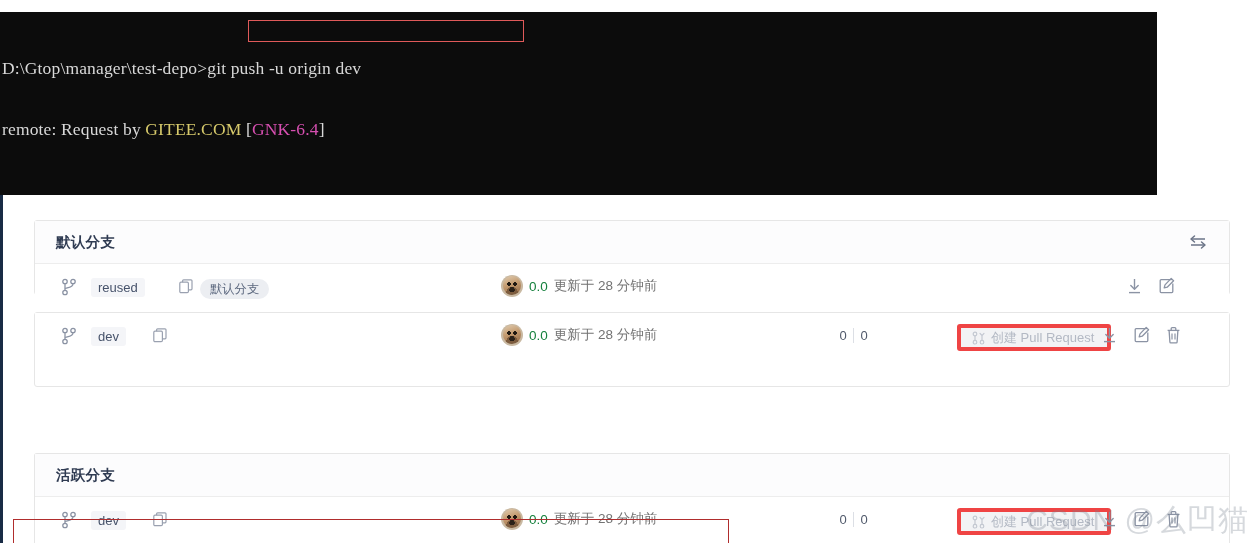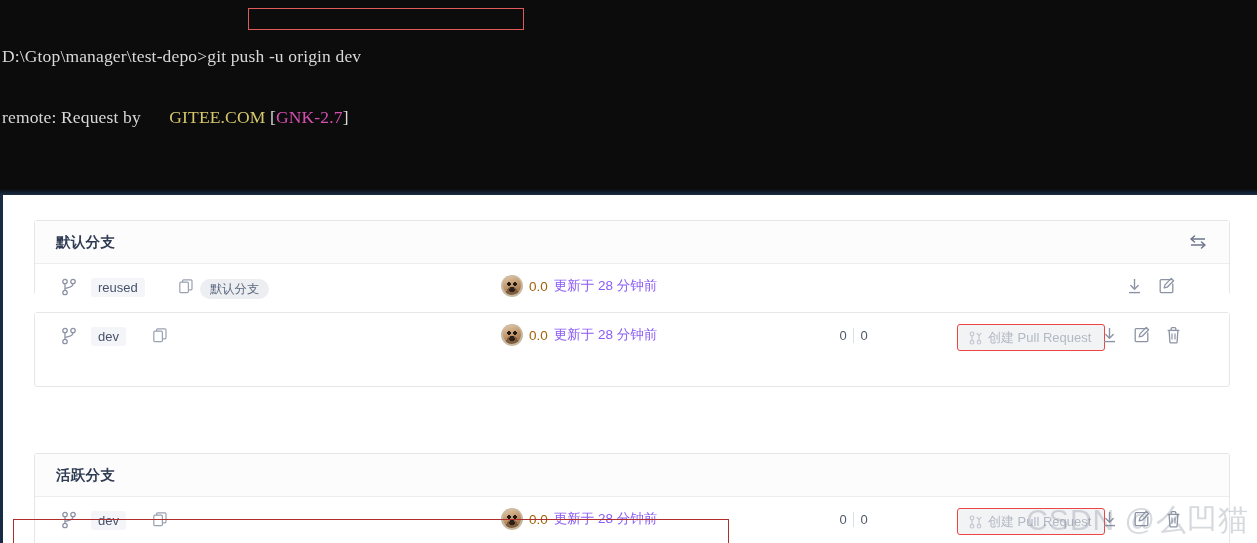--- a/index.html
+++ b/index.html
@@ -15,39 +15,39 @@
   #root {
     position: relative;
     width: 1257px;
     height: 543px;
     overflow: hidden;
   }
 
   
   .terminal {
     position: absolute;
-    left: 0; top: 0;
-    width: 1257px;
+    left: 0; top: 12px;
+    width: 1157px;
     height: 195px;
     background: #0c0c0c;
     overflow: hidden;
   }
   .term-lines {
     position: absolute;
     left: 2px;
     top: 6px;
     font-family: "Liberation Serif", "DejaVu Serif", serif;
     font-size: 17.5px;
     line-height: 20.2px;
     color: #d8d8d8;
     white-space: pre;
     letter-spacing: 0.15px;
   }
   .term-line { height: 20.2px; white-space: pre; }
-  .tk-yellow { color: #d6c96b; margin-left: 24px; }
+  .tk-yellow { color: #d6c96b; }
   .tk-magenta { color: #d64fb0; }
   .tk-bracket { color: #d8d8d8; }
 
   .term-highlight {
     position: absolute;
     left: 248px;
     top: 8px;
     width: 276px;
     height: 22px;
     border: 1.4px solid #e05a5a;
@@ -190,25 +190,25 @@
     border-radius: 50%;
     background:
       radial-gradient(circle at 50% 72%, #2b2118 0 16%, rgba(0,0,0,0) 17%),
       radial-gradient(circle at 33% 42%, #201811 0 11%, rgba(0,0,0,0) 12%),
       radial-gradient(circle at 67% 42%, #201811 0 11%, rgba(0,0,0,0) 12%),
       radial-gradient(circle at 50% 88%, #7d5c3e 0 30%, rgba(0,0,0,0) 31%),
       linear-gradient(160deg, #e0cdb2 0%, #c49a6e 45%, #8d6442 100%);
   }
   .author-score {
     font-size: 13.5px;
-    color: #a16207;
+    color: #15803d;
   }
   .author-time {
     font-size: 13.5px;
-    color: #8b5cf6;
+    color: #737373;
   }
 
   
   .counters {
     position: absolute;
     top: 15px;
     display: flex;
     align-items: center;
     font-size: 13px;
     color: #50596b;
@@ -223,21 +223,21 @@
   
   .pr-button {
     position: absolute;
     top: 11px;
     height: 27px;
     padding: 0 13px 0 11px;
     display: flex;
     align-items: center;
     gap: 6px;
     background: #f2f3f5;
-    border: 1px solid #ef4444;
+    border: 4px solid #ef4444;
     border-radius: 3px;
     font-size: 13px;
     color: #b3b9c4;
     cursor: default;
     white-space: nowrap;
   }
 
   .row-icon {
     position: absolute;
     top: 13px;
@@ -274,21 +274,21 @@
   }
 </style>
 </head>
 <body>
 
 <div id="root">
 
   <div class="terminal">
     <div class="term-lines">
       <div class="term-line"><span>D:\Gtop\manager\test-depo&gt;</span><span>git push -u origin dev</span></div>
-      <div class="term-line"><span>remote: Request by </span><span class="tk-yellow">GITEE.COM</span><span class="tk-bracket"> [</span><span class="tk-magenta">GNK-2.7</span><span class="tk-bracket">]</span></div>
+      <div class="term-line"><span>remote: Request by </span><span class="tk-yellow">GITEE.COM</span><span class="tk-bracket"> [</span><span class="tk-magenta">GNK-6.4</span><span class="tk-bracket">]</span></div>
       
       
       
       
       
     </div>
     <div class="term-highlight"></div>
     <div class="term-edge"></div>
   </div>
 

